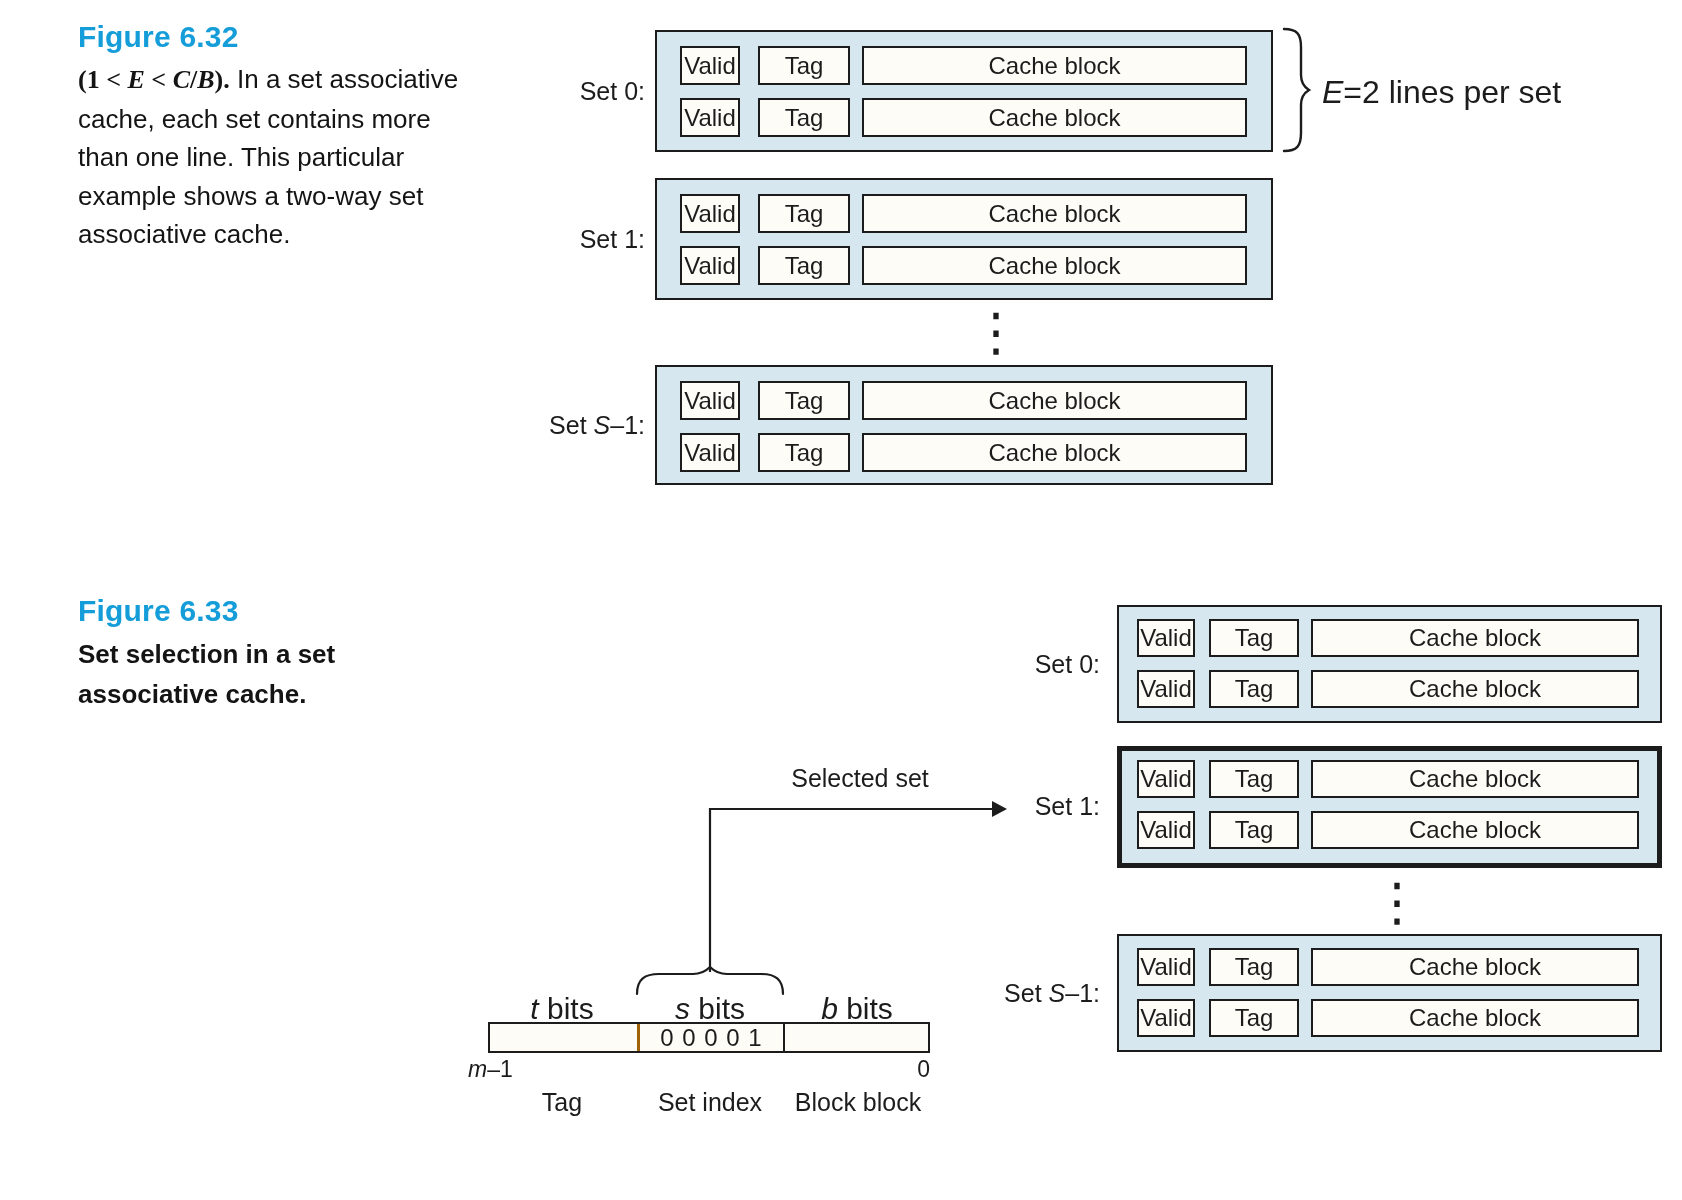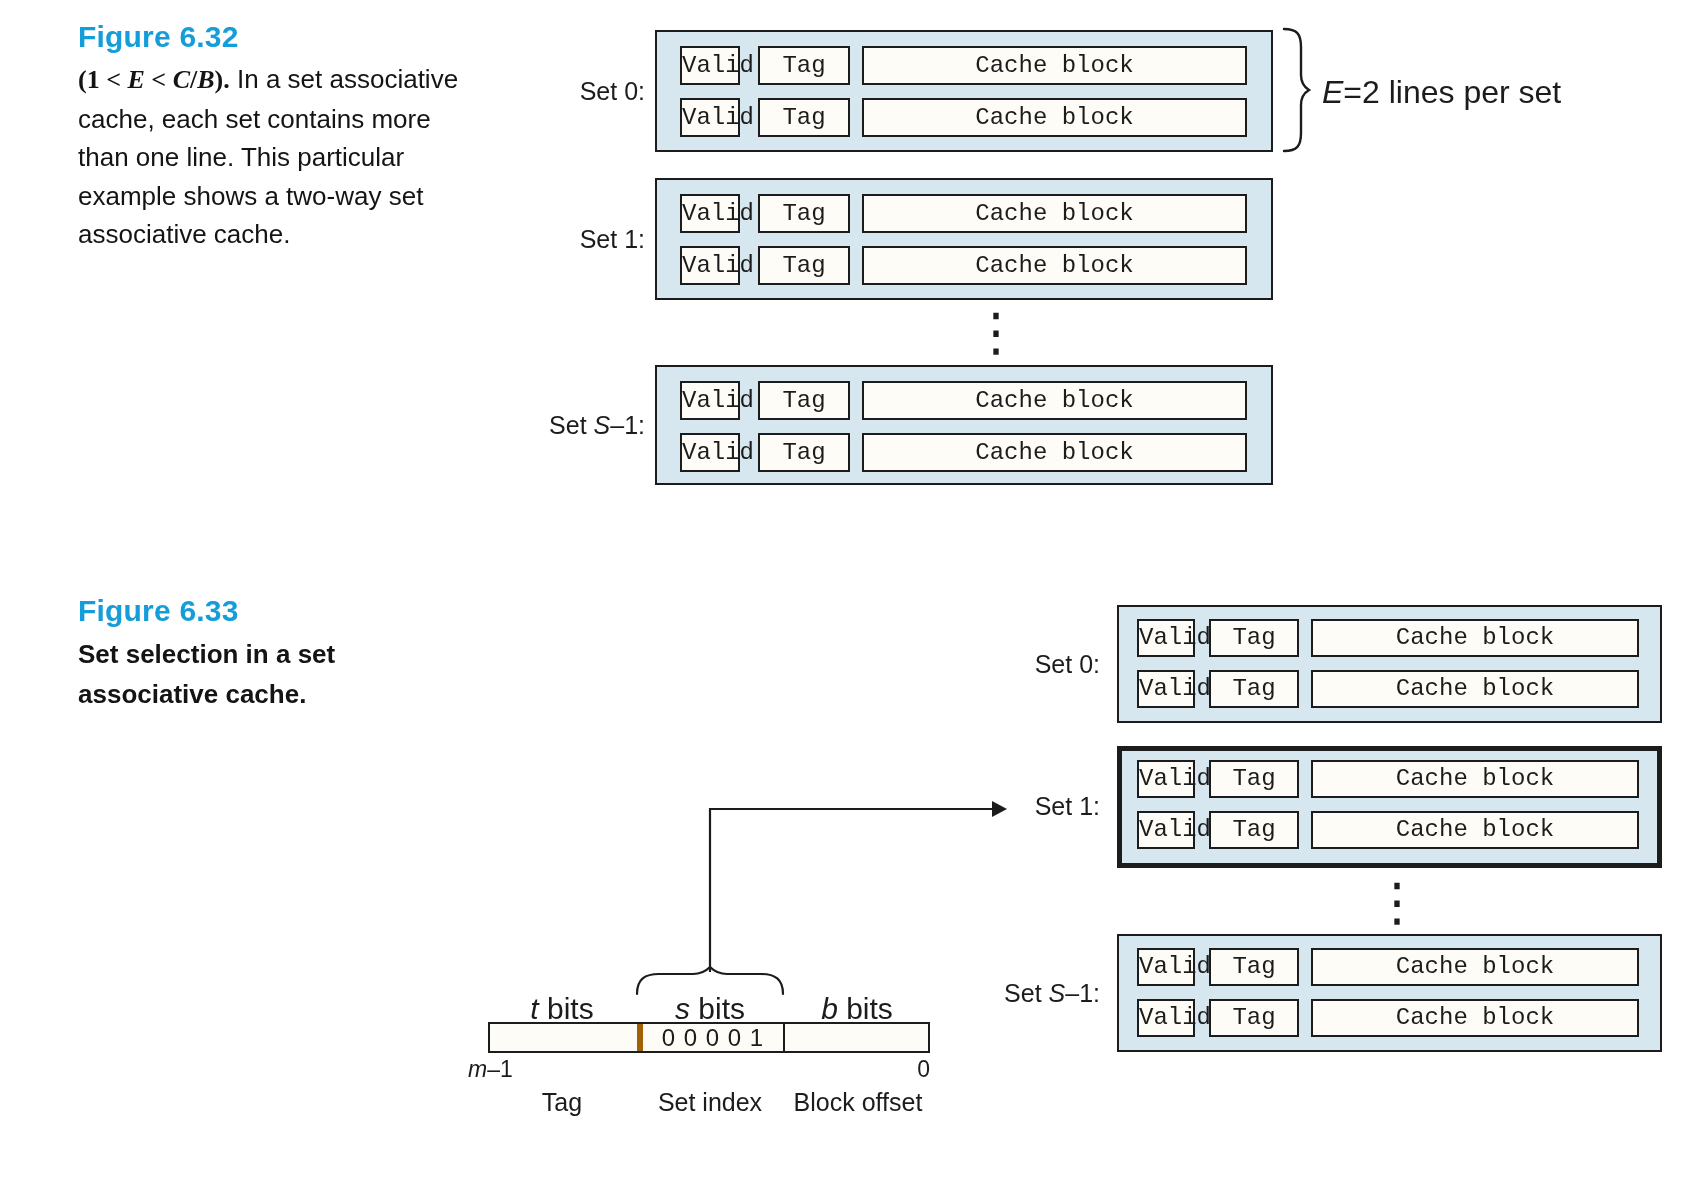--- a/index.html
+++ b/index.html
@@ -10,21 +10,21 @@
   .fig-head{position:absolute;font-size:30px;font-weight:bold;color:var(--accent,#149dd8);
             letter-spacing:0.2px;}
   .cap-body{position:absolute;font-size:26px;line-height:38.5px;color:#141414;margin:0;}
   .cap-title{font-weight:bold;display:block;}
   .cap-bold{font-weight:bold;}
   .math{font-family:"Liberation Serif",serif;font-weight:bold;}
   .math i{font-style:italic;}
 
   
   .set-box{position:absolute;background:var(--set-fill,#d7e7f0);border:2px solid #1c1c1c;
-           box-sizing:border-box;font-family:Liberation Mono, monospace;}
+           box-sizing:border-box;}
   .set-box.f32{width:618px;height:122px;}
   .set-box.f33{width:545px;height:118px;}
   .set-box.selected{border-width:5px;}
   .cell{position:absolute;background:var(--cell-fill,#fdfcf6);border:2px solid #1c1c1c;
         box-sizing:border-box;height:39px;font-size:24px;line-height:35px;text-align:center;
         white-space:nowrap;}
   .f32 .r1{top:14px}.f32 .r2{top:66px}
   .f33 .r1{top:12px}.f33 .r2{top:63px}
   .f33 .cell{height:38px;line-height:34px;}
   .selected .r1{top:9px}.selected .r2{top:60px}
@@ -42,21 +42,21 @@
 
   .dots{position:absolute;width:30px;text-align:center;font-size:52px;line-height:52px;
         color:#1c1c1c;}
 
   
   .sel-label{position:absolute;width:290px;text-align:center;font-size:25px;}
   .bit-label{position:absolute;top:992px;font-size:30px;text-align:center;white-space:nowrap;}
   .bitrect{position:absolute;left:488px;top:1022px;width:442px;height:31px;
            background:var(--cell-fill,#fdfcf6);border:2px solid #1c1c1c;box-sizing:border-box;}
   .bf{position:absolute;top:0;height:27px;box-sizing:border-box;}
-  .bf-s{left:147px;width:148px;border-left:6px solid #a16207;border-right:2px solid #1c1c1c;
+  .bf-s{left:147px;width:148px;border-left:3px solid #a16207;border-right:2px solid #1c1c1c;
         text-align:center;font-size:24px;line-height:27px;letter-spacing:1px;white-space:pre;}
   .idx{position:absolute;top:1056px;font-size:23px;}
   .addr-part{position:absolute;top:1088px;font-size:25px;text-align:center;white-space:nowrap;}
   svg{position:absolute;overflow:visible;}
 </style>
 </head>
 <body>
 
 <div class="page">
 
@@ -145,20 +145,21 @@
   </div>
   <div class="set-box f33" style="left:1117px;top:934px;">
     <div class="cell r1 c-valid">Valid</div>
     <div class="cell r1 c-tag">Tag</div>
     <div class="cell r1 c-block">Cache block</div>
     <div class="cell r2 c-valid">Valid</div>
     <div class="cell r2 c-tag">Tag</div>
     <div class="cell r2 c-block">Cache block</div>
   </div>
 
+  <div class="sel-label" style="left:715px;top:764px;">Selected set</div>
   <svg style="left:600px;top:750px;" width="420" height="230" viewBox="0 0 420 230">
     <path d="M110,222 L110,59 L394,59" fill="none" stroke="#1c1c1c" stroke-width="2.2"></path>
     <polygon points="392,51 392,67 407,59" fill="#1c1c1c"></polygon>
   </svg>
   <svg style="left:635px;top:966px;" width="150" height="30" viewBox="0 0 150 30">
     <path d="M2,28 C2,13 10,8 24,8 L58,8 C66,8 71,5 75,1 C79,5 84,8 92,8 L126,8 C140,8 148,13 148,28" fill="none" stroke="#1c1c1c" stroke-width="2.2" stroke-linecap="round"></path>
   </svg>
 
   <div class="bit-label" style="left:487px;width:150px;">
     <i class="iv">t</i><span> bits</span>
@@ -176,15 +177,15 @@
     <div class="bf" style="left:295px;width:143px;"></div>
   </div>
 
   <div class="idx" style="left:468px;">
     <i class="iv">m</i><span>–1</span>
   </div>
   <div class="idx" style="left:895px;width:35px;text-align:right;">0</div>
 
   <div class="addr-part" style="left:487px;width:150px;">Tag</div>
   <div class="addr-part" style="left:637px;width:146px;">Set index</div>
-  <div class="addr-part" style="left:760px;width:196px;">Block offset</div>
+  <div class="addr-part" style="left:760px;width:196px;">Block block</div>
 
 </div>
 
 </body></html>

